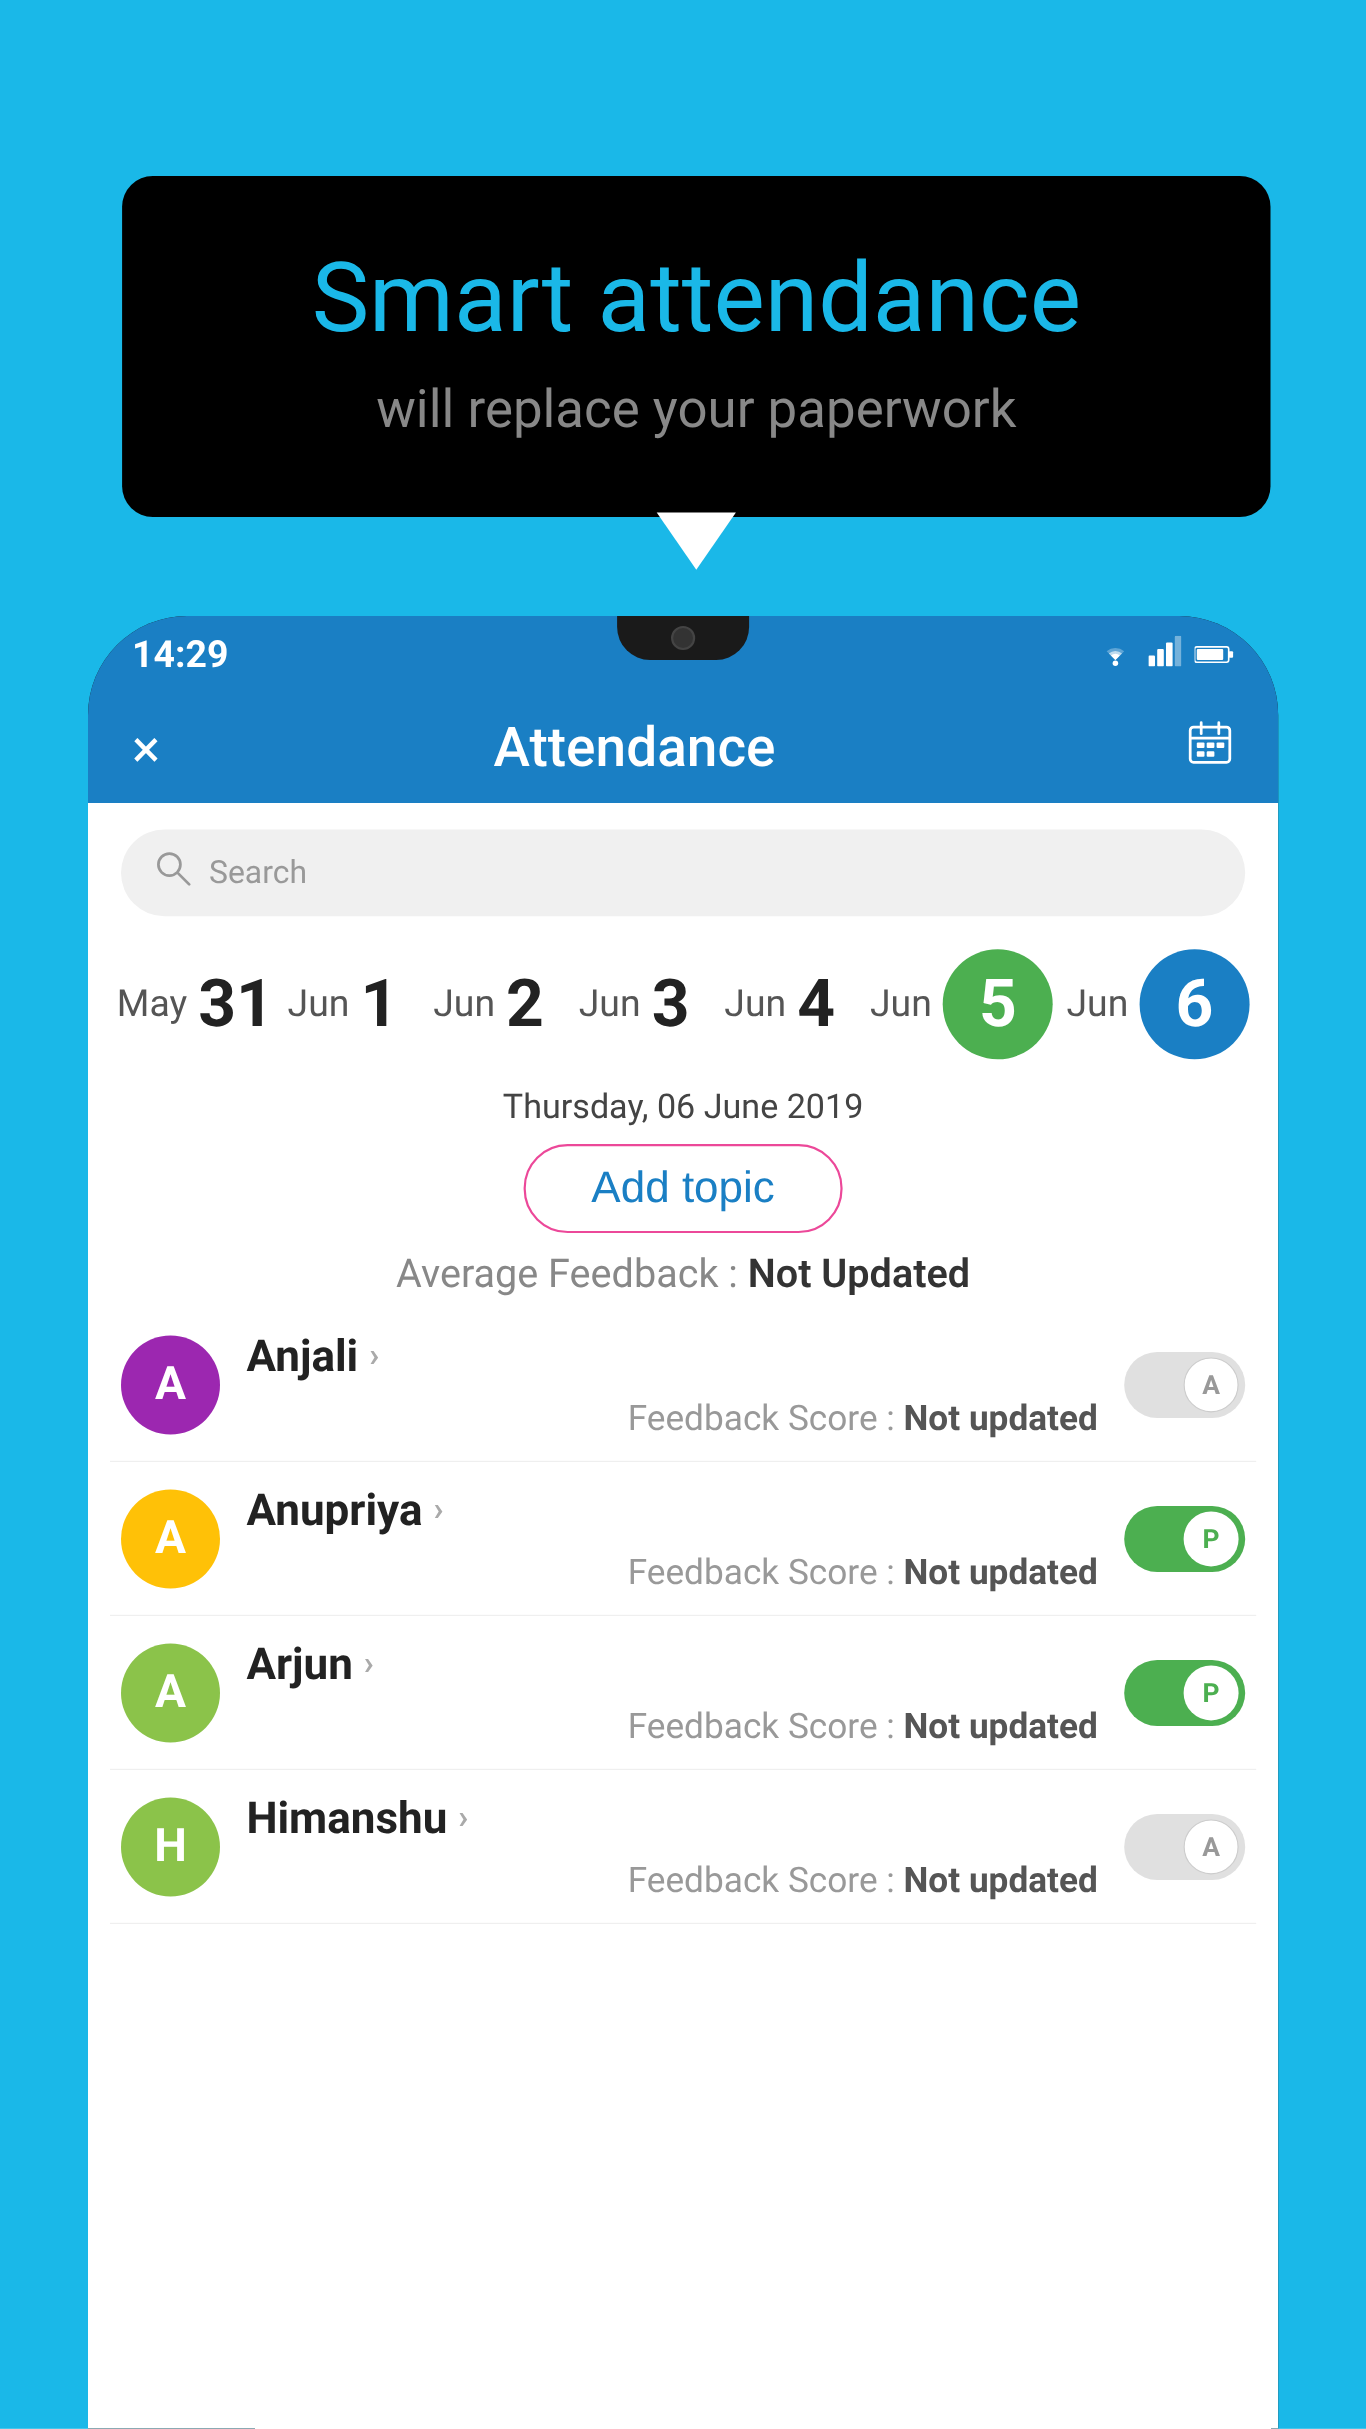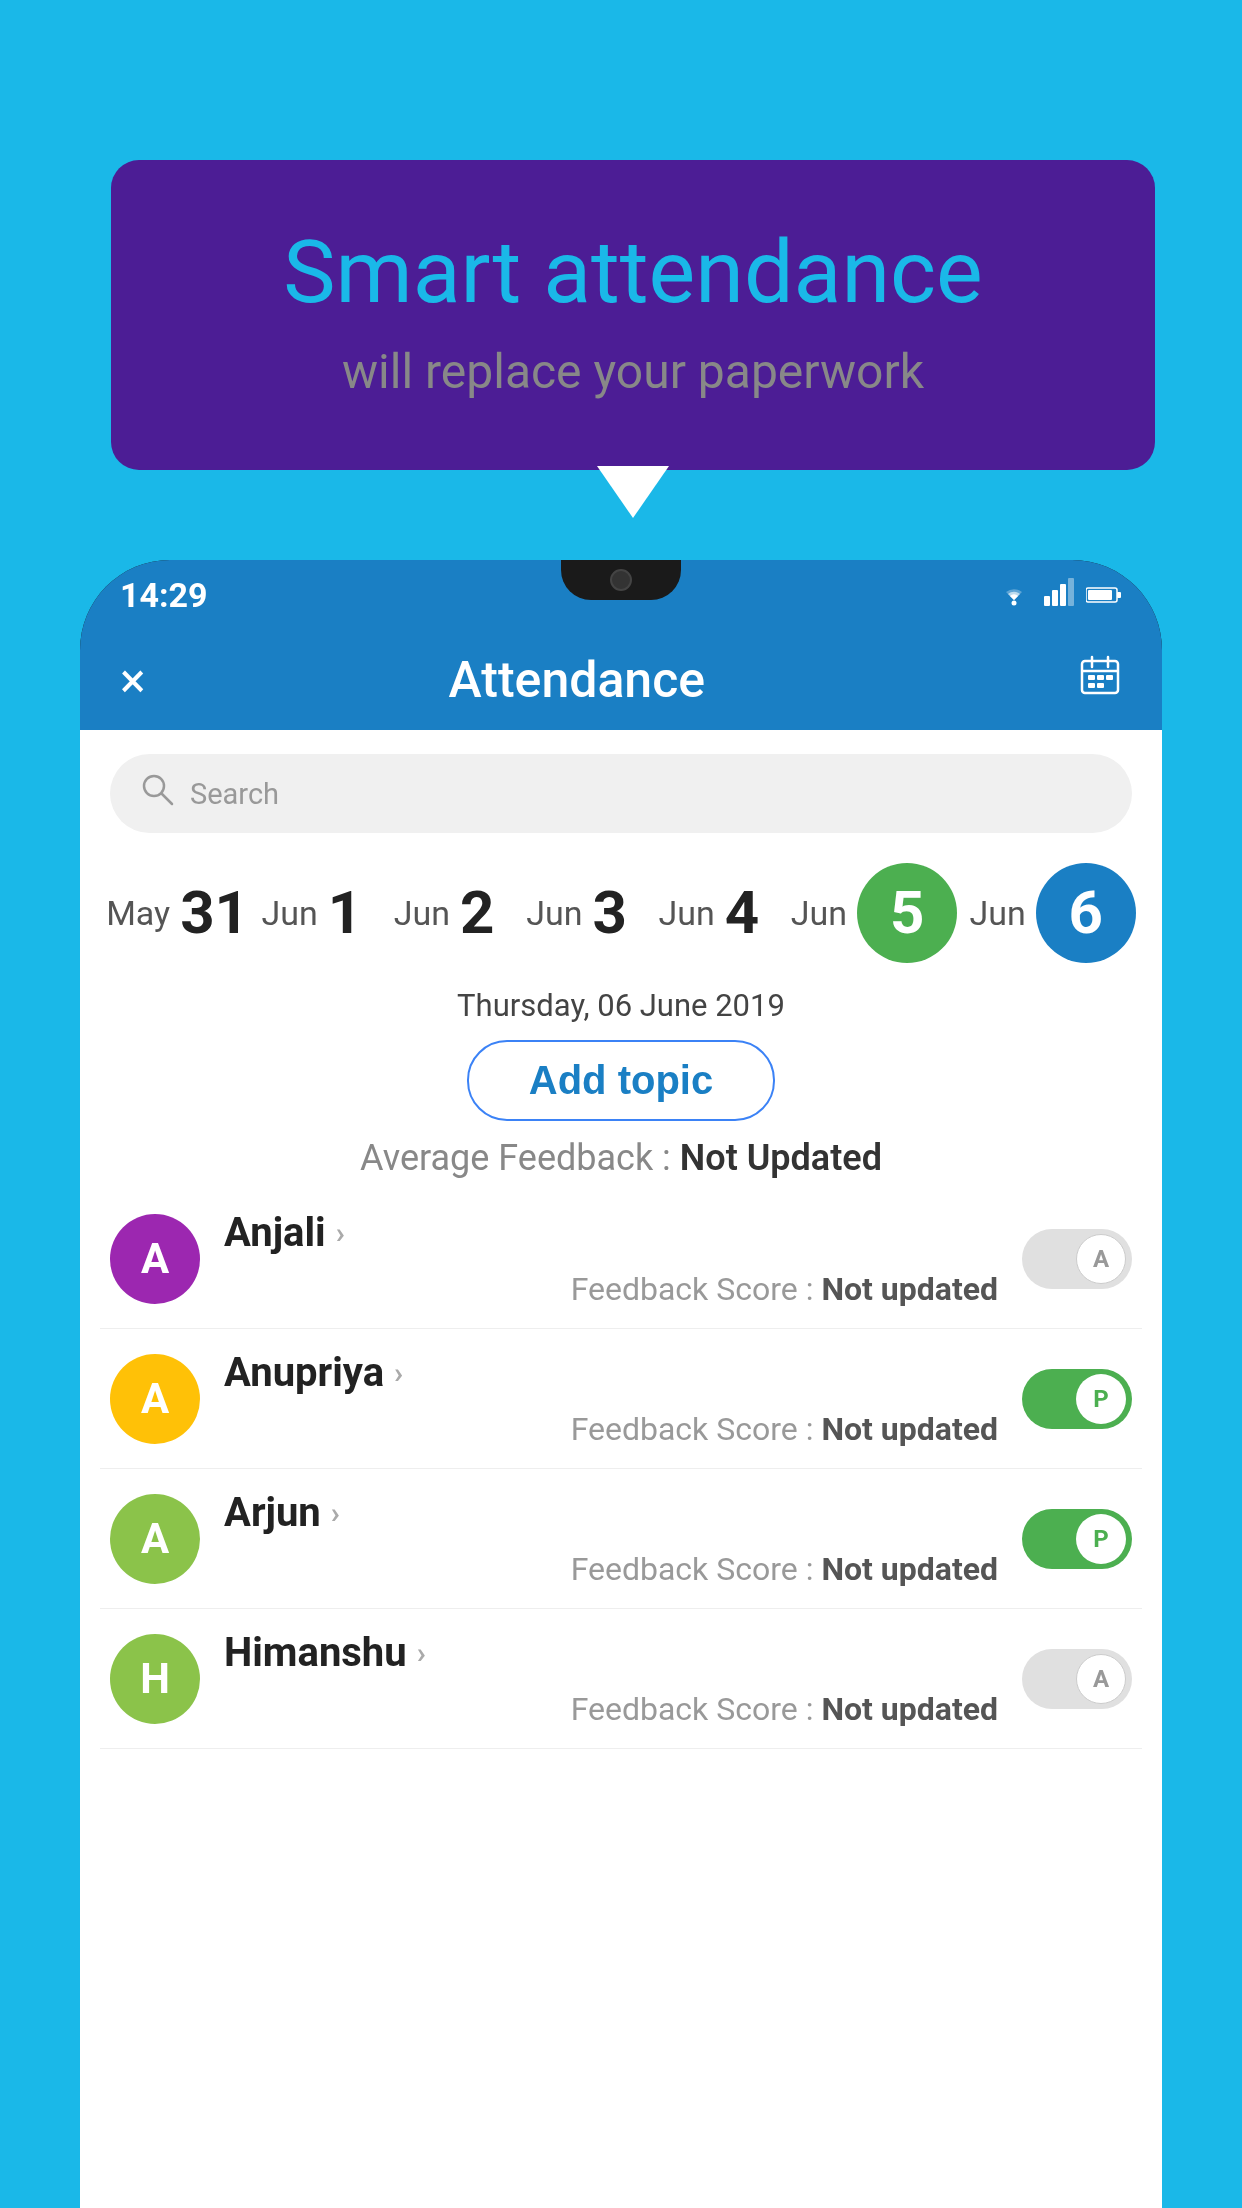--- a/index.html
+++ b/index.html
@@ -12,21 +12,21 @@
       overflow: hidden;
       position: relative;
     }
 
     
     .speech-bubble {
       position: absolute;
       top: 160px;
       left: 75px;
       right: 87px;
-      background: #4c1d95;
+      background: #000000;
       border-radius: 28px;
       padding: 60px 80px 70px;
       text-align: center;
       margin-left: 36px;
     }
     .speech-bubble::after {
       content: '';
       position: absolute;
       bottom: -48px;
       left: 50%;
@@ -213,29 +213,28 @@
       font-size: 31px;
       color: #444;
       margin: 24px 0 16px;
       font-weight: 400;
     }
 
     
     .add-topic-btn {
       display: block;
       margin: 10px auto;
-      border: 2px solid #3b82f6;
+      border: 2px solid #ec4899;
       border-radius: 40px;
       padding: 16px 60px;
       background: white;
       color: #1a7fc4;
       font-size: 40px;
       cursor: pointer;
       width: fit-content;
-      font-weight: bold;
     }
 
     
     .avg-feedback {
       text-align: center;
       font-size: 36px;
       color: #888;
       margin: 16px 0 10px;
     }
     .avg-feedback strong {

